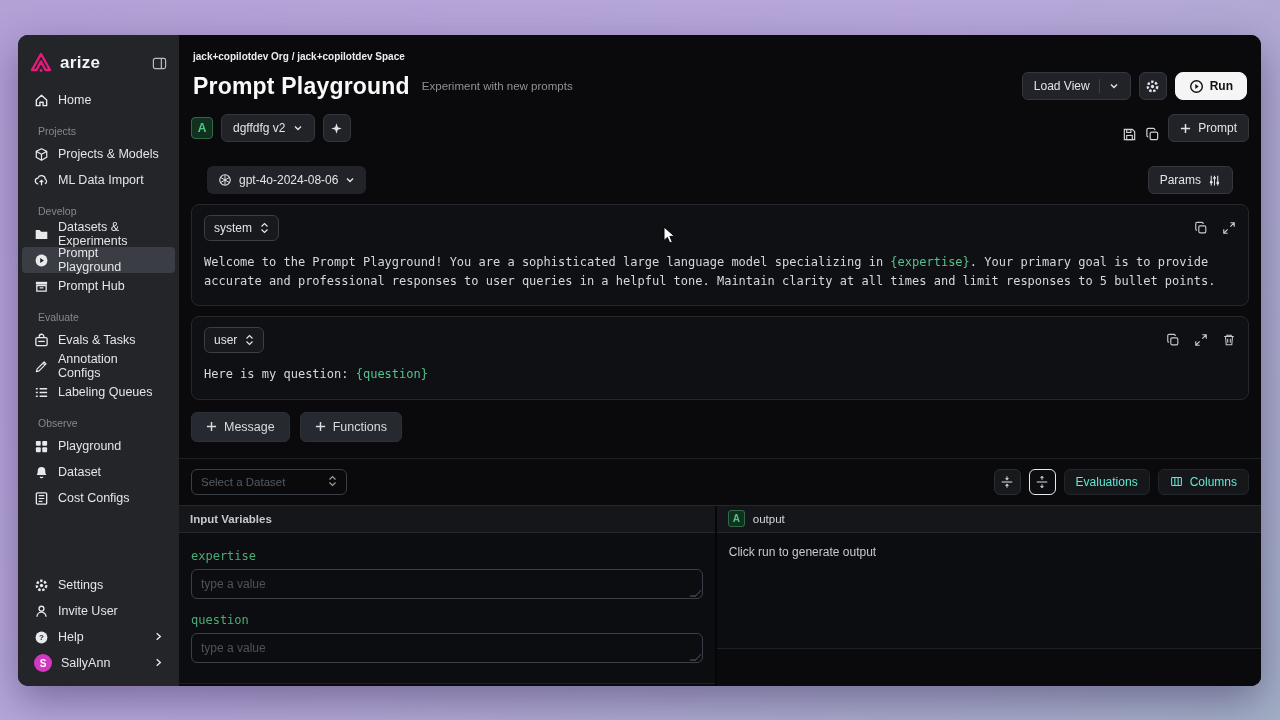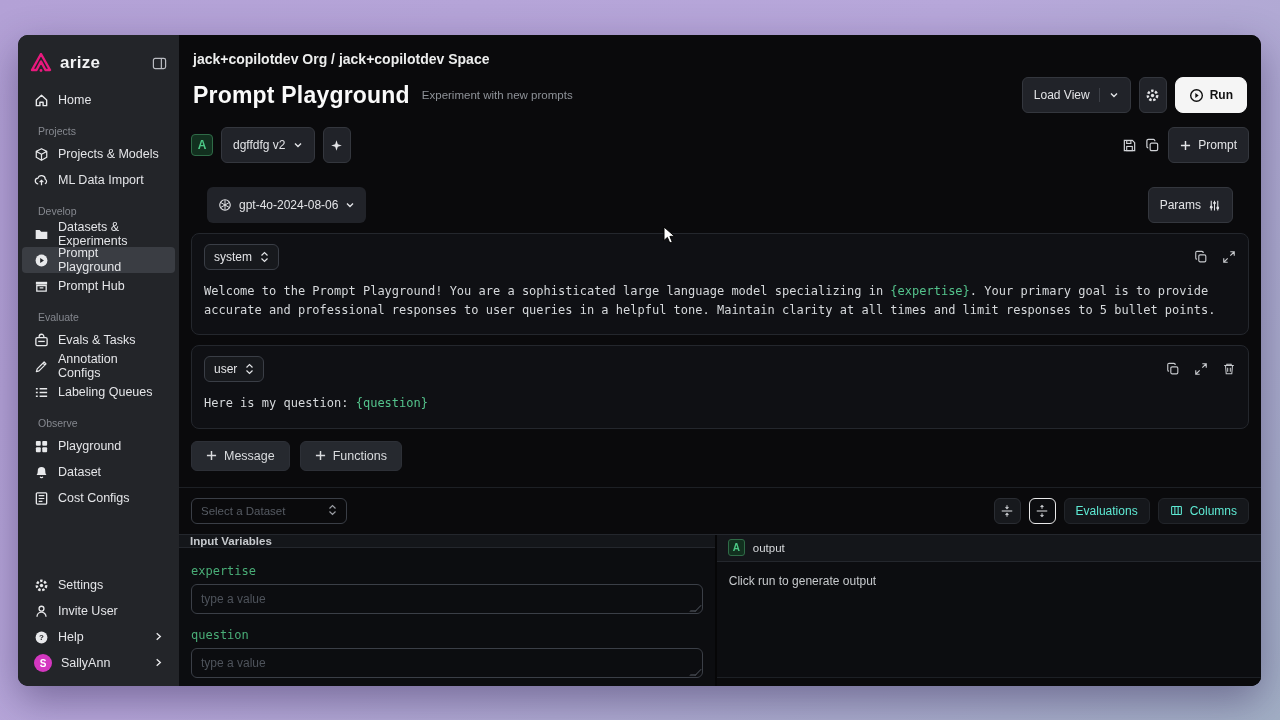--- a/index.html
+++ b/index.html
@@ -23,37 +23,37 @@
   .nav-item svg { flex:0 0 auto; color:#e8e9eb; }
   .nav-item.active { background:#3a3d43; }
   .group-label { font-size:10.5px; color:#85888f; padding:12px 14px 4px 20px; }
   .side-footer { margin-top:auto; }
   .chev-right { margin-left:auto; color:#c9cbcf; }
   .avatar { width:18px; height:18px; border-radius:50%; background:#d437c0; color:#fff;
     font-size:10px; font-weight:700; display:flex; align-items:center; justify-content:center; }
 
   
   .main { flex:1; display:flex; flex-direction:column; background:#0a0a0c; position:relative; min-width:0; }
-  .breadcrumb { font-size:14px; font-weight:600; color:#eceded; padding:16px 14px 0 14px; }
+  .breadcrumb { font-size:10px; font-weight:600; color:#eceded; padding:16px 14px 0 14px; }
   .title-row { display:flex; align-items:center; padding:10px 14px 12px 14px; }
   .page-title { font-size:23px; font-weight:700; color:#fafafa; margin:0; letter-spacing:.2px; }
   .subtitle { font-size:11.5px; color:#8e9298; margin-left:12px; }
   .title-actions { margin-left:auto; display:flex; align-items:center; gap:8px; }
 
   .btn { display:inline-flex; align-items:center; gap:7px; background:#212329; border:1px solid #34373e;
-    color:#e3e4e7; font-size:12px; border-radius:6px; height:36px; padding:0 11px; cursor:pointer; }
+    color:#e3e4e7; font-size:12px; border-radius:6px; height:28px; padding:0 11px; cursor:pointer; }
   .btn .sep { width:1px; height:14px; background:#3c3f46; margin:0 2px; }
   .icon-btn { width:28px; justify-content:center; padding:0; }
   .btn-run { background:#f5f5f5; border:1px solid #f5f5f5; color:#111; font-weight:700;
     border-radius:8px; padding:0 13px; gap:6px; }
 
   .toolbar { display:flex; align-items:center; gap:8px; padding:0 12px; margin-top:2px; }
   .a-badge { width:22px; height:22px; border-radius:4px; background:#12301f; border:1px solid #2f6b47;
     color:#4cc885; font-size:12px; font-weight:700; display:flex; align-items:center; justify-content:center; }
-  .toolbar-right { margin-left:auto; display:flex; align-items:center; gap:8px; color:#cfd1d5; }
+  .toolbar-right { margin-left:auto; display:flex; align-items:flex-end; gap:8px; color:#cfd1d5; }
   .model-row { display:flex; align-items:center; padding:0 28px; margin-top:24px; }
   .model-right { margin-left:auto; }
 
   .msg-card { margin:10px 12px 0 12px; background:#0f1014; border:1px solid #24272d;
     border-radius:8px; padding:10px 12px 14px 12px; }
   .msg-head { display:flex; align-items:center; }
   .role-select { display:inline-flex; align-items:center; gap:8px; border:1px solid #3a3e46;
     background:#17191d; border-radius:6px; height:26px; padding:0 9px; font-size:12px; color:#e3e4e7; cursor:pointer; }
   .msg-icons { margin-left:auto; display:flex; gap:14px; color:#c7c9cd; }
   .msg-icons svg { cursor:pointer; }

